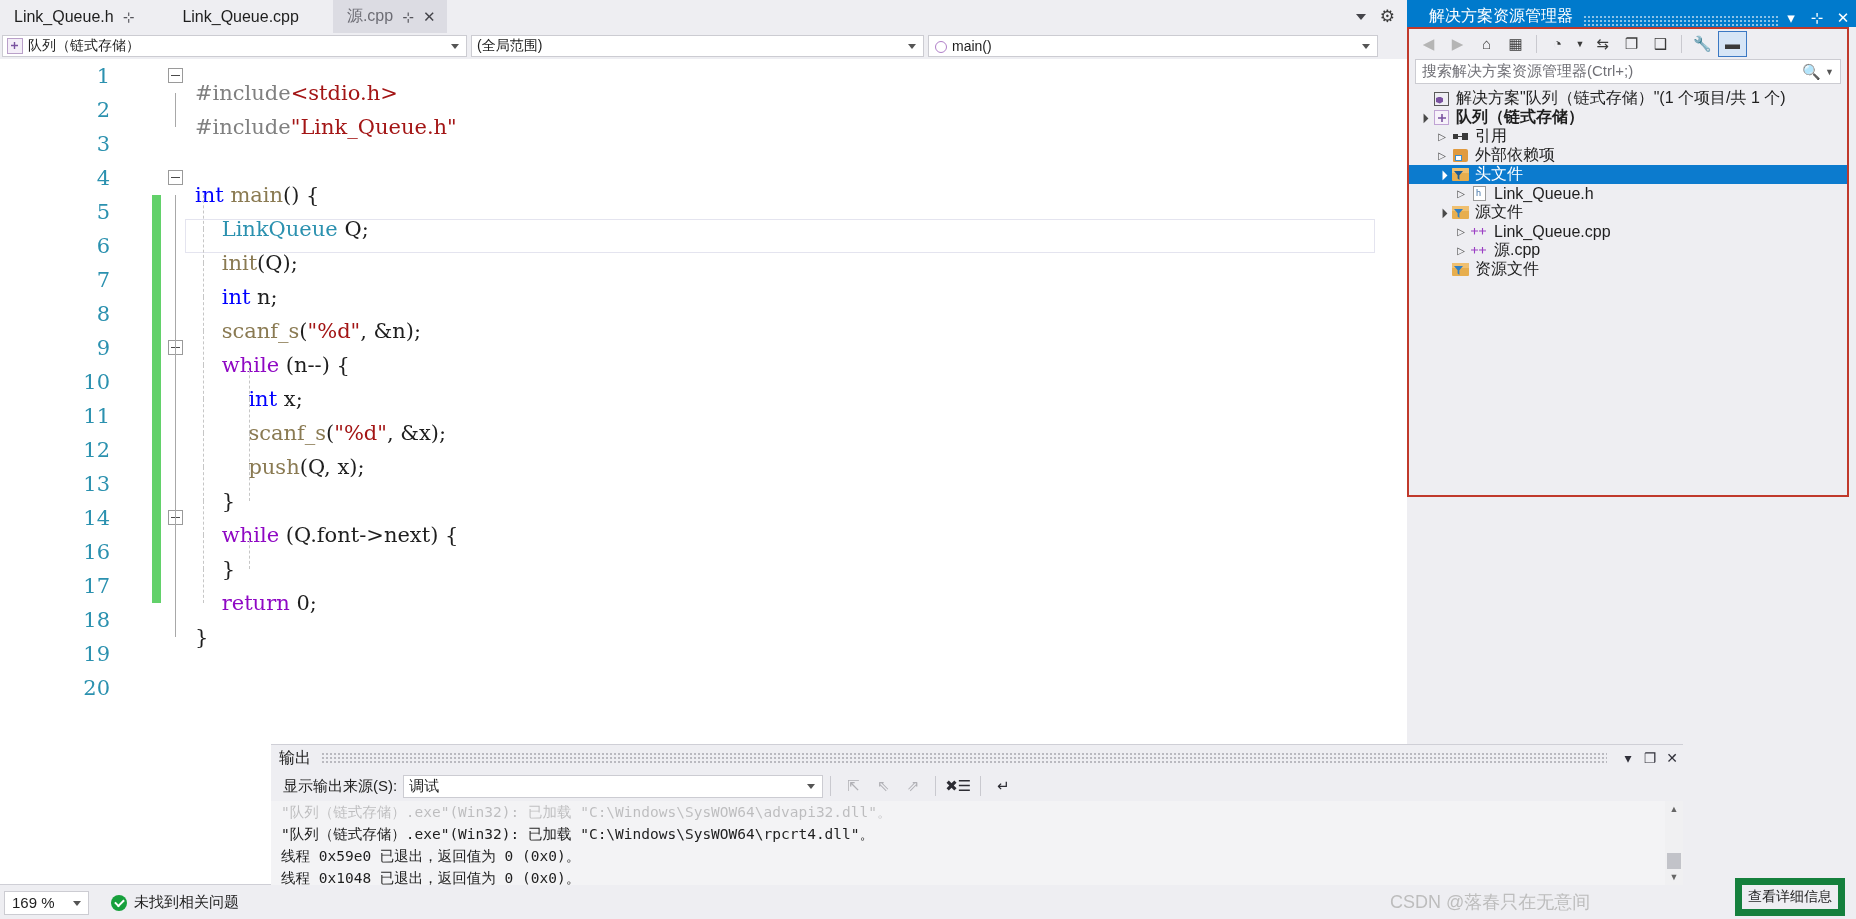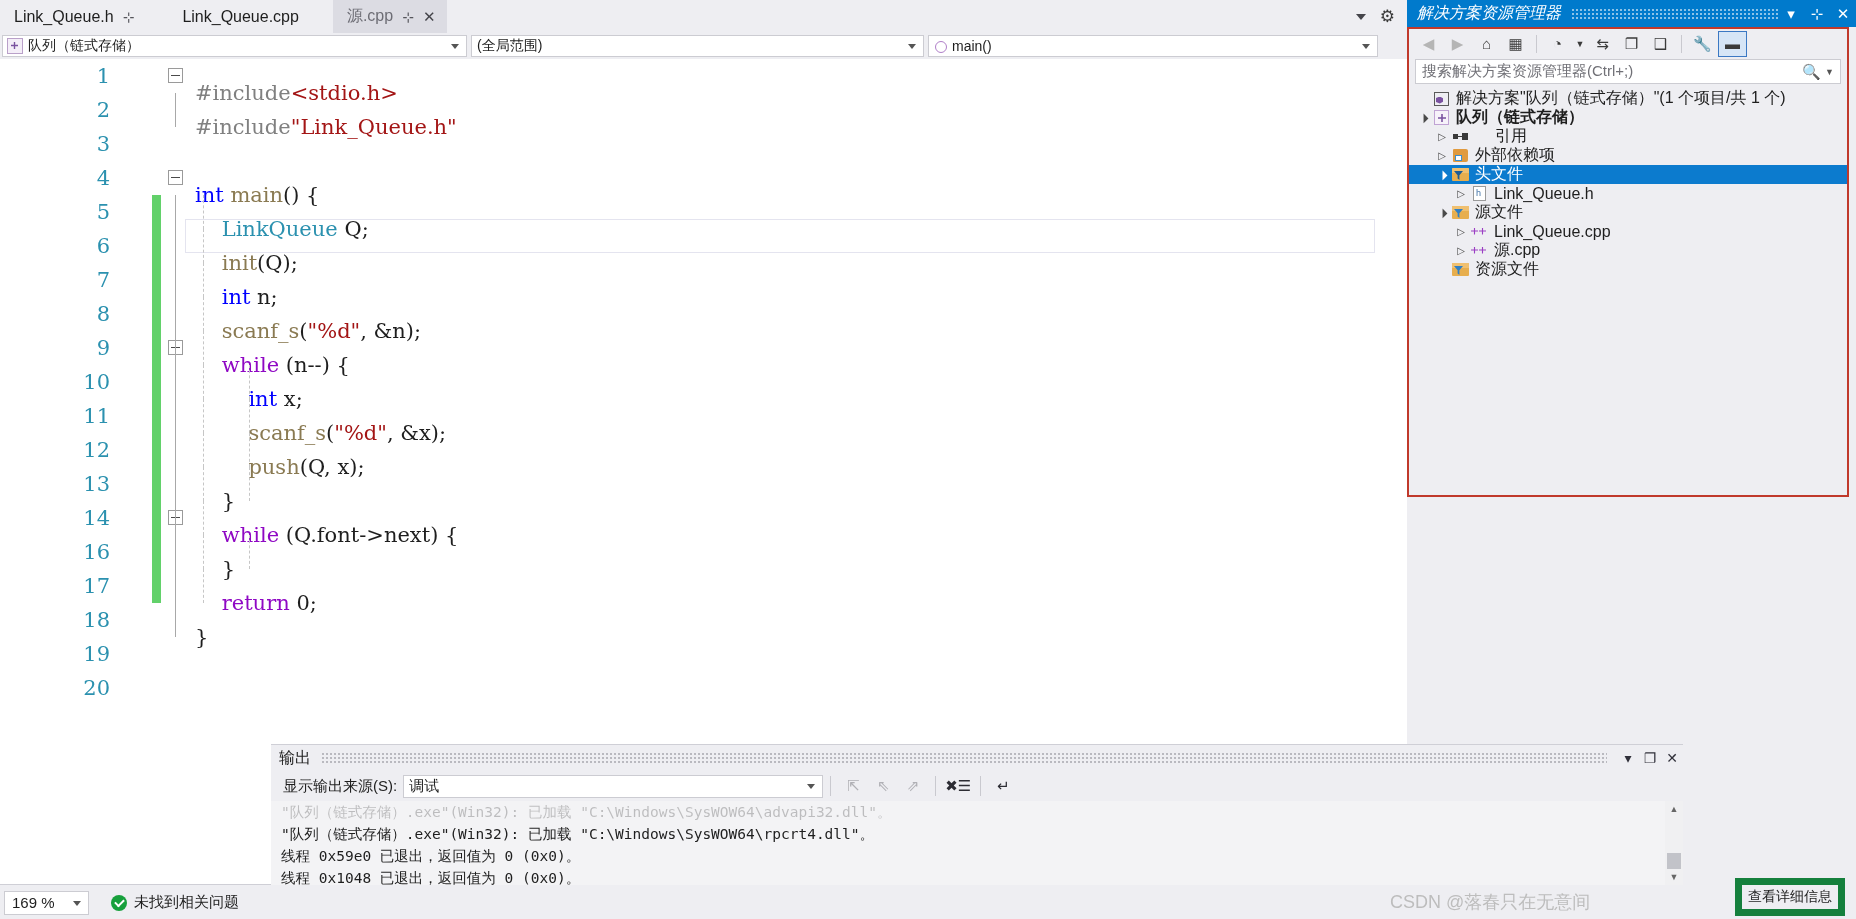--- a/index.html
+++ b/index.html
@@ -96,22 +96,22 @@
   .ed-scroll .up,.ed-scroll .dn{width:20px;height:17px;display:flex;align-items:center;justify-content:center;color:#666;font-size:9px;}
   .ed-thumb{position:absolute;left:3px;top:26px;width:14px;height:290px;background:#c2c3c9;}
   .ed-mark-blue{position:absolute;left:2px;top:117px;width:16px;height:3px;background:#0b2e9e;}
   .ed-mark-green{position:absolute;left:4px;top:130px;width:5px;height:505px;background:#62d16a;}
 
   
   .se{
     position:absolute;left:1407px;top:0;width:449px;height:919px;background:#eeeef2;
   }
   .se-title{
-    height:27px;background:#007acc;color:#fff;display:flex;align-items:center;
-    padding-left:10px;font-size:16px;font-style:italic;
+    height:27px;background:#007acc;color:#fff;display:flex;align-items:flex-end;
+    padding-left:22px;font-size:16px;
   }
   .se-title .dots{flex:1;margin-left:10px;
      background-image:radial-gradient(circle,rgba(255,255,255,.55) 1px,transparent 1px);
      background-size:4px 4px;height:12px;}
   .se-title .tbtn{width:26px;text-align:center;font-size:15px;cursor:pointer;}
   .se-frame{
     position:absolute;left:0;top:27px;width:442px;height:470px;
     border:2px solid #c0392b;box-sizing:border-box;background:#eeeef2;
   }
   .se-toolbar{
@@ -451,21 +451,21 @@
             </span>
             <span class="bold" style="padding-left: 4px;">队列（链式存储）</span>
           </div>
           <div class="tr" style="padding-left: 25px;">
             <span class="tw">▷</span>
             <span class="ti">
               <span class="i-ref">
                 <i></i>
               </span>
             </span>
-            <span style="padding-left: 4px; margin-left: 20px;">引用</span>
+            <span style="padding-left: 4px;">引用</span>
           </div>
           <div class="tr" style="padding-left: 25px;">
             <span class="tw">▷</span>
             <span class="ti">
               <span class="i-ext"></span>
             </span>
             <span style="padding-left: 4px;">外部依赖项</span>
           </div>
           <div class="tr sel" style="padding-left: 25px;">
             <span class="tw" style="transform: rotate(-45deg); font-size: 9px;">◢</span>

